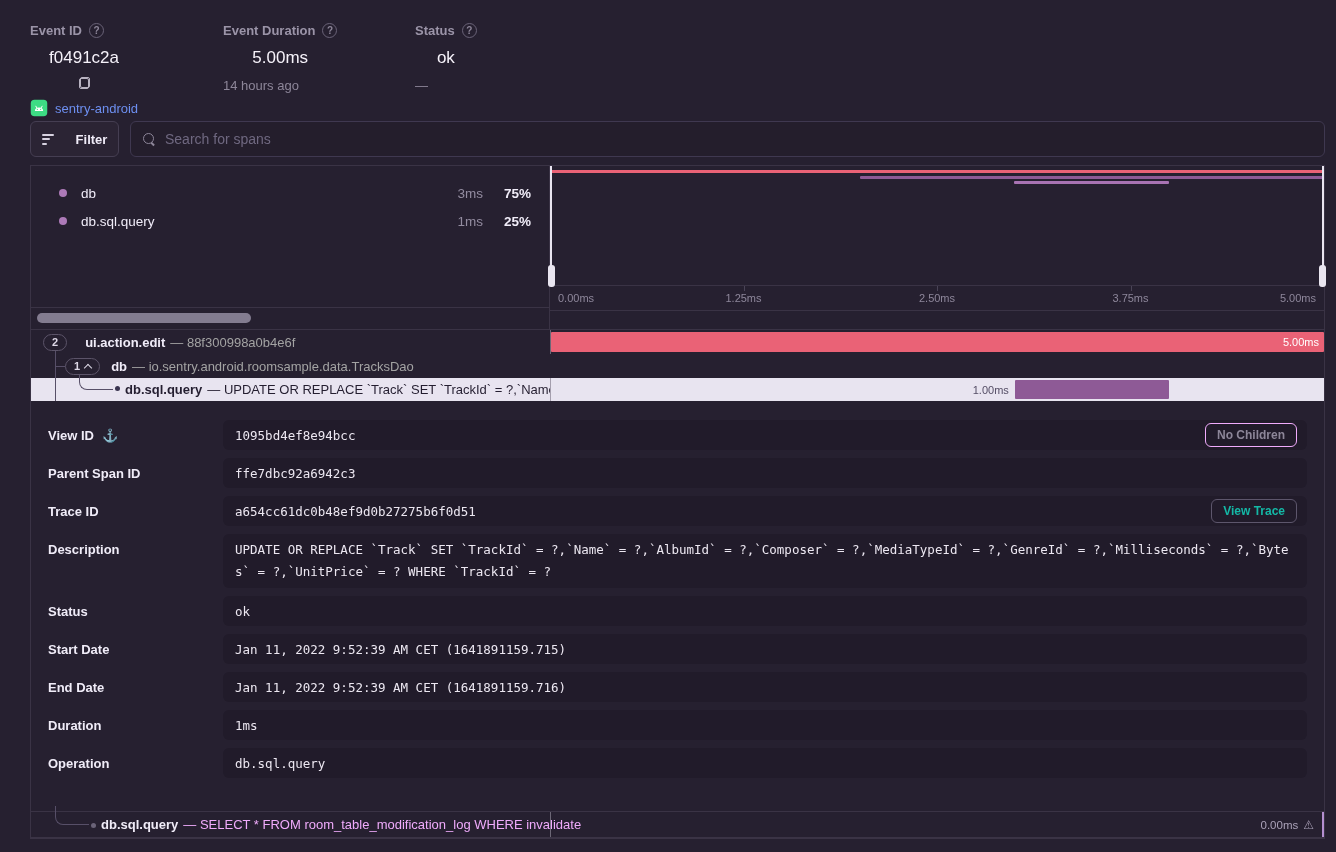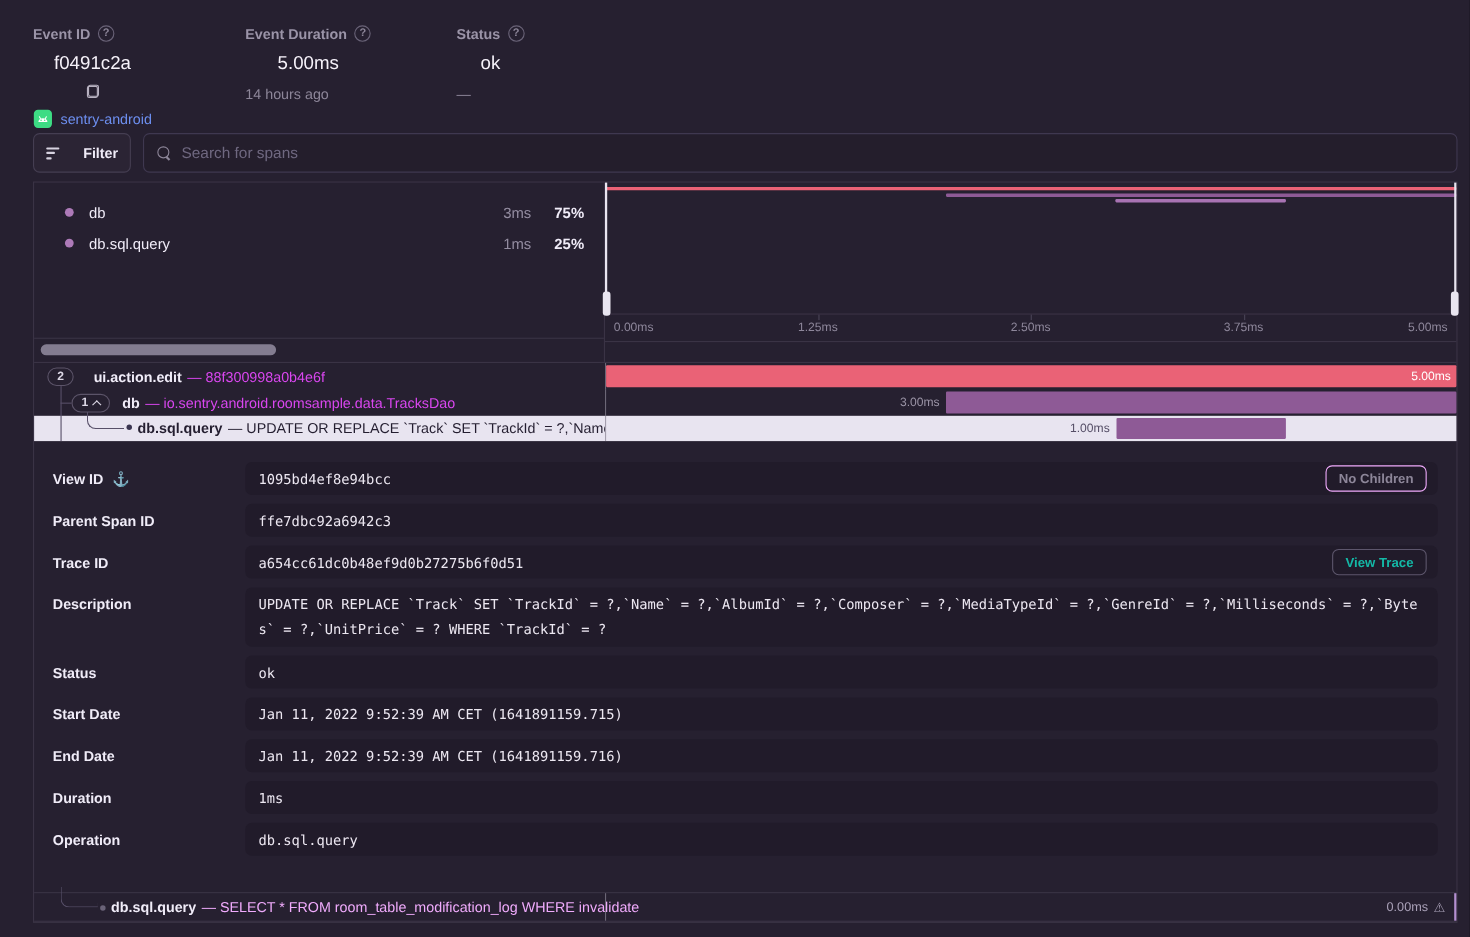--- a/index.html
+++ b/index.html
@@ -86,21 +86,21 @@
   .badge { height:17px; border:1px solid #5c5469; border-radius:9px; font-size:11px; font-weight:bold;
     color:#ddd8e6; display:inline-flex; align-items:center; justify-content:center;
     padding:0 8px; background:#262030; position:relative; z-index:3; flex:none; }
   .srow.r1 .badge { margin-left:12px; }
   .srow.r2 .badge { margin-left:34px; }
   .chev-up { width:6px; height:6px; border-left:1.6px solid #ddd8e6; border-top:1.6px solid #ddd8e6;
     transform:rotate(45deg); margin-left:5px; margin-top:3px; }
   .op { font-weight:bold; margin-left:18px; }
   .srow.r2 .op { margin-left:11px; }
   .srow.r3 .op { margin-left:94px; font-weight:bold; }
-  .sdesc { margin-left:5px; color:#d946ef; }
+  .sdesc { margin-left:5px; color:#a3a3a3; }
   .srow.selected .sdesc { color:#241e30; }
   .guide { position:absolute; background:#574f68; z-index:1; }
   .gA  { left:24px; top:21px; width:1px; height:50px; }
   .gA2 { left:24px; top:36px; width:10px; height:1px; }
   .gB  { position:absolute; left:48px; top:44px; width:34px; height:16px; z-index:1;
          border-left:1px solid #574f68; border-bottom:1px solid #574f68; border-bottom-left-radius:8px; }
   .bullet { position:absolute; left:84px; top:56px; width:5px; height:5px; border-radius:50%;
             background:#3a3450; z-index:2; }
   .dur-out { position:absolute; top:0; height:100%; display:flex; align-items:center;
     font-size:11px; color:#9b94a6; padding-right:6px; }
@@ -272,24 +272,20 @@
 
       <div class="srow r2">
         <div class="srow-left">
           <span class="badge">
             <span>1</span>
             <span class="chev-up"></span>
           </span>
           <span class="op">db</span>
           <span class="sdesc">— io.sentry.android.roomsample.data.TracksDao</span>
         </div>
-        <div class="srow-right">
-          <span class="dur-out" style="right: 60%;">3.00ms</span>
-          <div class="bar" style="left: 40%; width: 60%; background: rgb(142, 90, 150);"></div>
-        </div>
       </div>
 
       <div class="srow r3 selected">
         <div class="srow-left">
           <span class="op">db.sql.query</span>
           <span class="sdesc">— UPDATE OR REPLACE `Track` SET `TrackId` = ?,`Name` = ?,`Al</span>
         </div>
         <div class="srow-right">
           <span class="dur-out" style="right: 40%;">1.00ms</span>
           <div class="bar" style="left: 60%; width: 20%; background: rgb(142, 90, 150);"></div>

